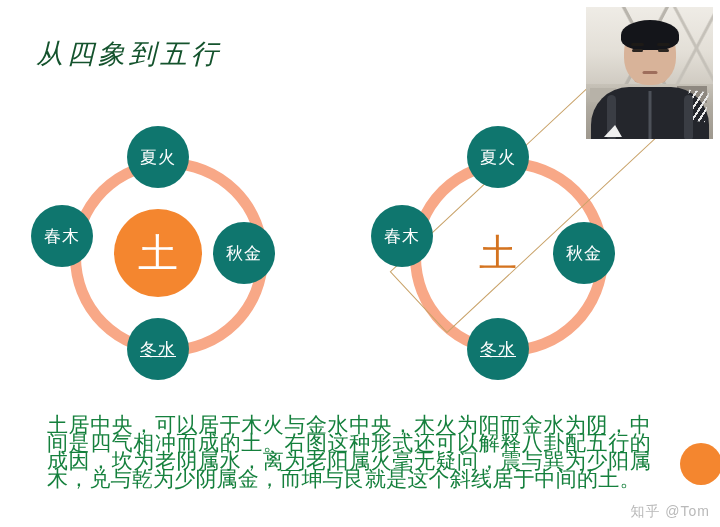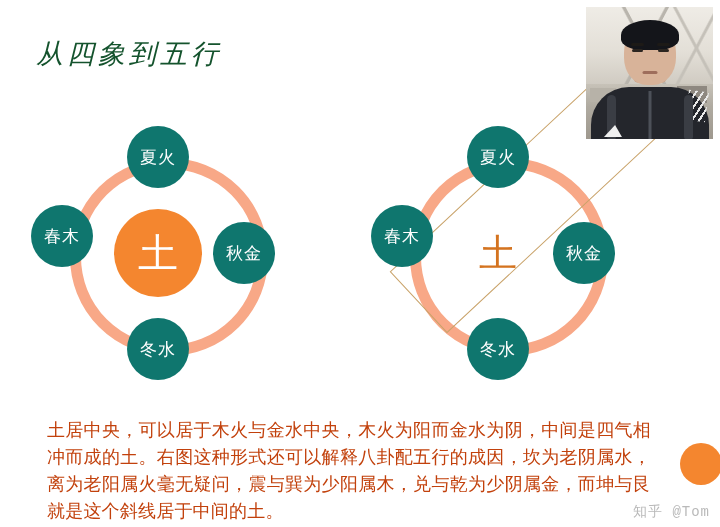--- a/index.html
+++ b/index.html
@@ -63,21 +63,21 @@
     justify-content: center;
     font-size: 17px;
     letter-spacing: 1px;
     font-family: "DejaVu Serif", "Liberation Serif", serif;
     box-sizing: border-box;
     z-index: 4;
   }
   .node-top    { left: 99px;  top: 14px; }
   .node-left   { left: 3px;   top: 93px; }
   .node-right  { left: 185px; top: 110px; }
-  .node-bottom { left: 99px;  top: 206px; }
+  .node-bottom { left: 99px;  top: 206px; text-decoration: underline; }
 
   .center-node {
     position: absolute;
     left: 86px;
     top: 97px;
     width: 88px;
     height: 88px;
     border-radius: 50%;
     background: #f4862f;
     color: #ffffff;
@@ -263,33 +263,33 @@
     border-radius: 2px;
   }
 
   
   #body-paragraph {
     position: absolute;
     left: 47px;
     top: 416px;
     width: 604px;
     font-family: "DejaVu Serif", "Liberation Serif", serif;
-    font-size: 18px;
-    line-height: 27px;
-    color: #c2410c;
+    font-size: 21px;
+    line-height: 18px;
+    color: #15803d;
     text-align: justify;
     letter-spacing: 0.2px;
   }
 
   
   #watermark {
     position: absolute;
     right: 10px;
     bottom: 6px;
-    font-family: Liberation Mono, monospace;
+    font-family: Liberation Sans, sans-serif;
     font-size: 14px;
     color: #b9b9b9;
     letter-spacing: 1px;
     z-index: 15;
     text-align: right;
   }
   #deco-circle {
     position: absolute;
     left: 680px;
     top: 443px;

